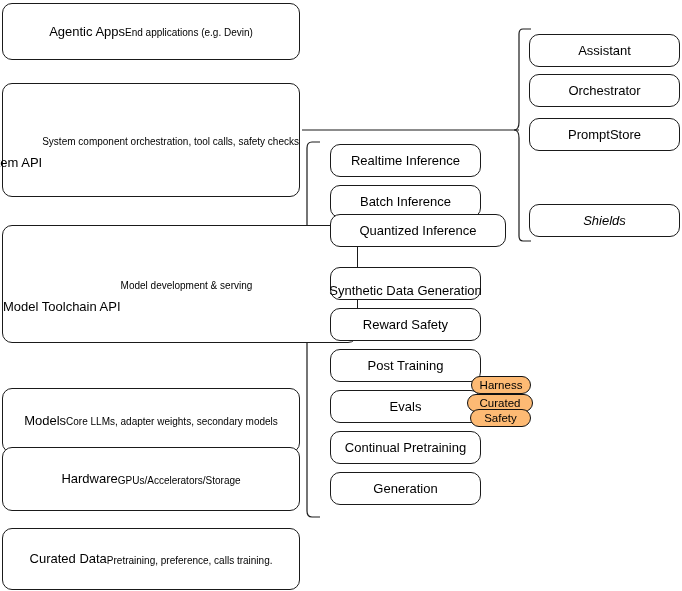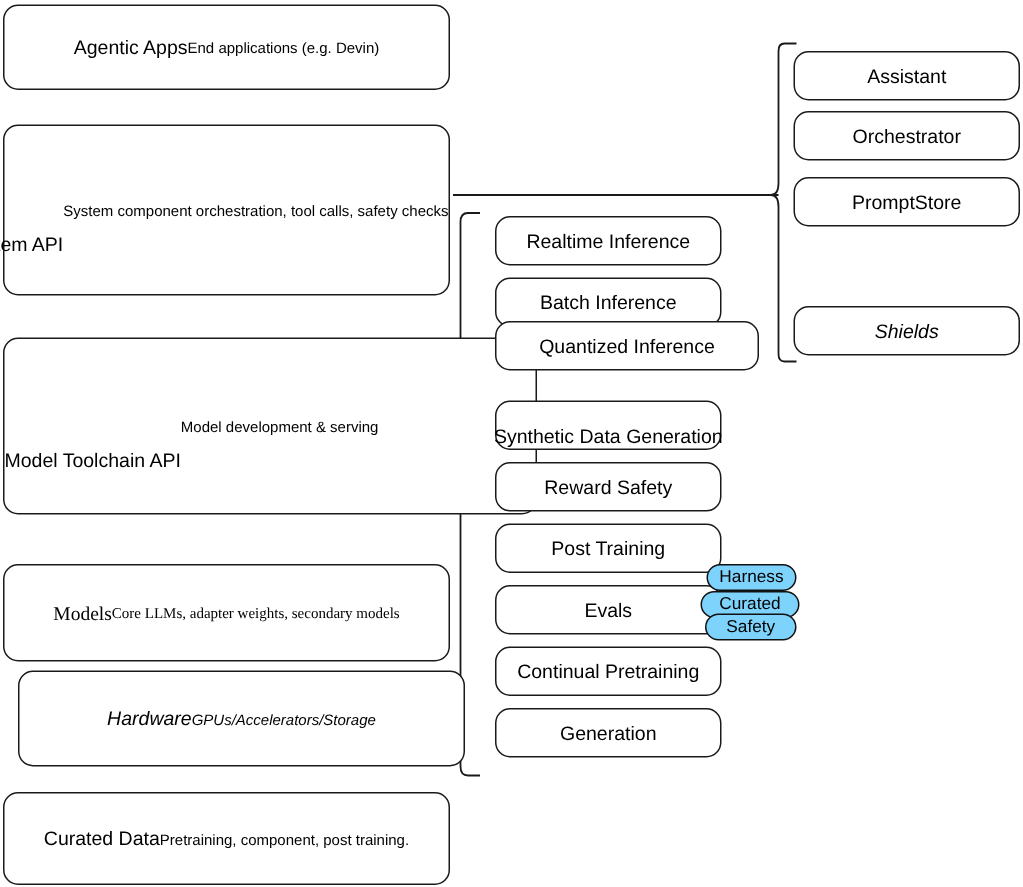--- a/index.html
+++ b/index.html
@@ -58,21 +58,21 @@
     justify-content: flex-start;
   }
   .box.midtall .title {
     margin-top: 46px;
   }
   .pill {
     position: absolute;
     box-sizing: border-box;
     border: 1.2px solid #111;
     border-radius: 999px;
-    background: #7dd3fc;
+    background: #fdba74;
     display: flex;
     align-items: center;
     justify-content: center;
     font-size: 11.5px;
     line-height: 12px;
     white-space: nowrap;
     z-index: 5;
   }
   .svg-layer {
     position: absolute;
@@ -109,33 +109,33 @@
   <div class="box tall" style="left:2px; top:83px; width:298px; height:114px;">
     <div class="title">Agentic System API</div>
     <div class="subtitle">System component orchestration, tool calls, safety checks</div>
   </div>
 
   <div class="box midtall" style="left:2px; top:225px; width:356px; height:118px;">
     <div class="title">Model Toolchain API</div>
     <div class="subtitle">Model development &amp; serving</div>
   </div>
 
-  <div class="box" style="left:2px; top:376px; width:298px; height:65px;font-family:Liberation Serif, serif;">
+  <div class="box" style="left:2px; top:388px; width:298px; height:65px;">
     <div class="title">Models</div>
     <div class="subtitle">Core LLMs, adapter weights, secondary models</div>
   </div>
 
-  <div class="box" style="left:12px; top:447px; width:298px; height:64px;font-style:italic;">
+  <div class="box" style="left:2px; top:447px; width:298px; height:64px;">
     <div class="title">Hardware</div>
     <div class="subtitle">GPUs/Accelerators/Storage</div>
   </div>
 
   <div class="box" style="left:2px; top:528px; width:298px; height:62px;">
     <div class="title">Curated Data</div>
-    <div class="subtitle">Pretraining, component, post training.</div>
+    <div class="subtitle">Pretraining, preference, calls training.</div>
   </div>
 
   <div class="box" style="left:330px; top:144px; width:151px; height:33px;">
     <div class="title">Realtime Inference</div>
   </div>
   <div class="box" style="left:330px; top:185px; width:151px; height:33px;">
     <div class="title">Batch Inference</div>
   </div>
   <div class="box" style="left:330px; top:214px; width:176px; height:33px;">
     <div class="title">Quantized Inference</div>

